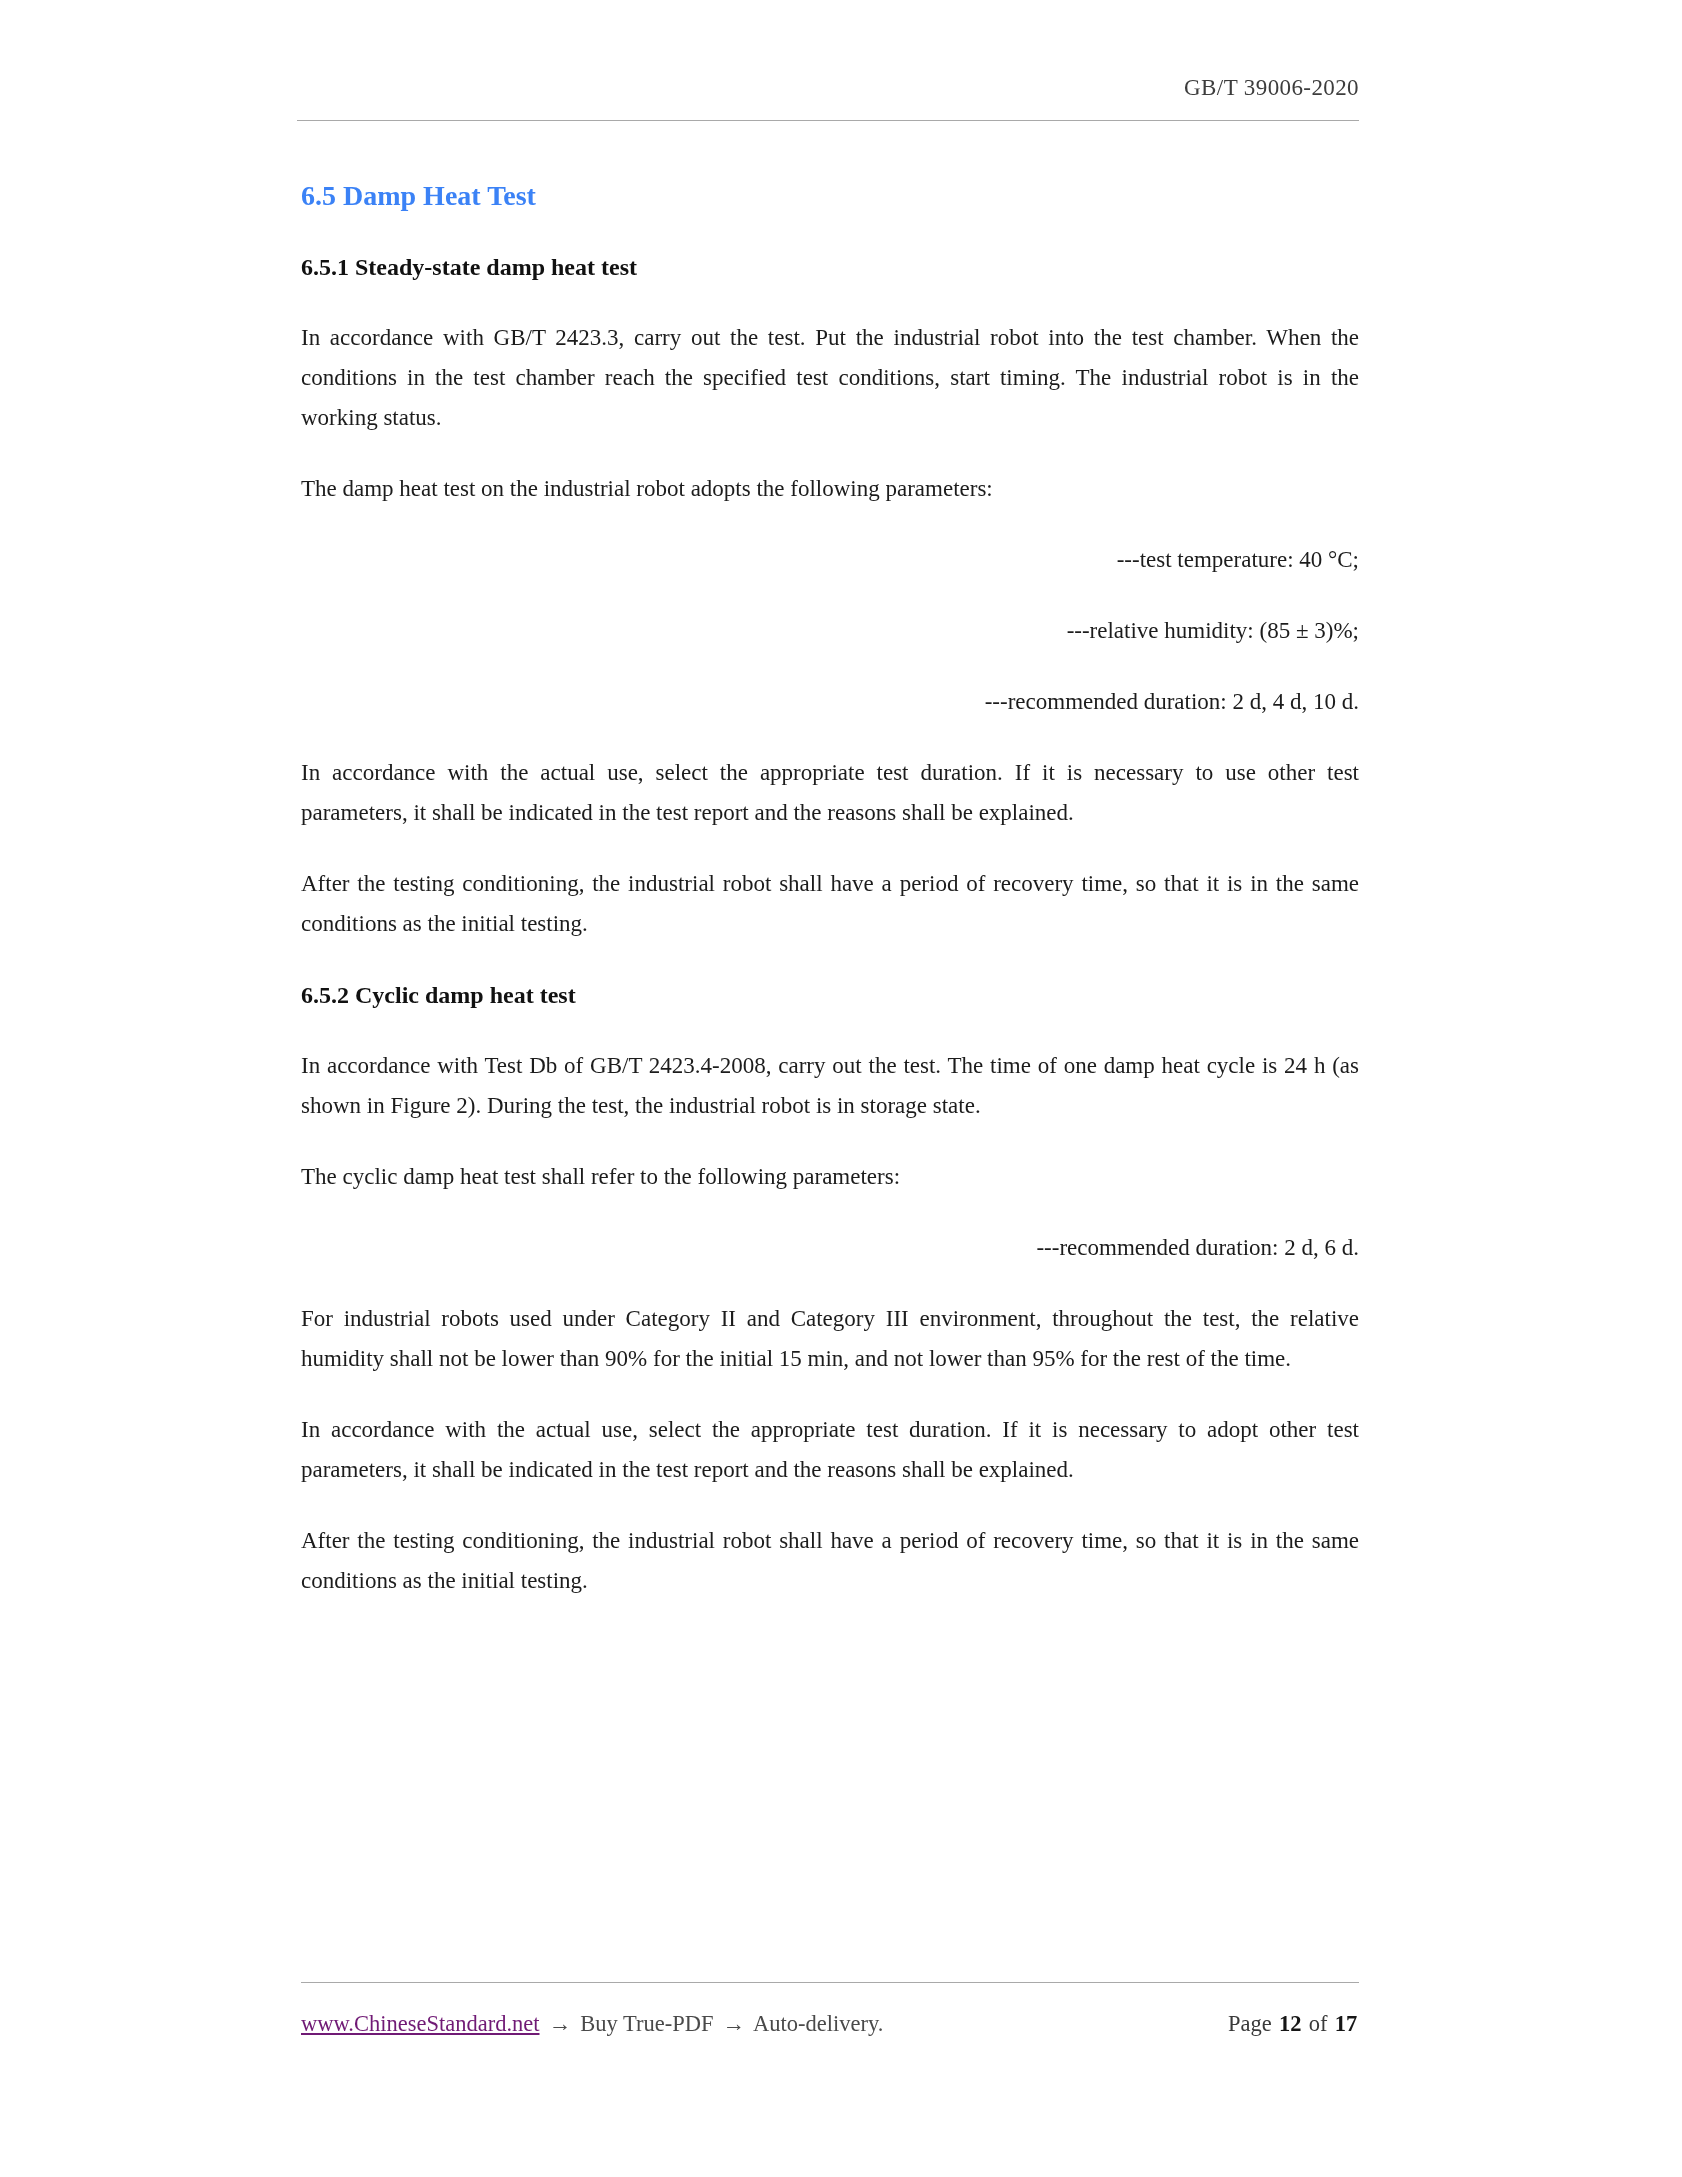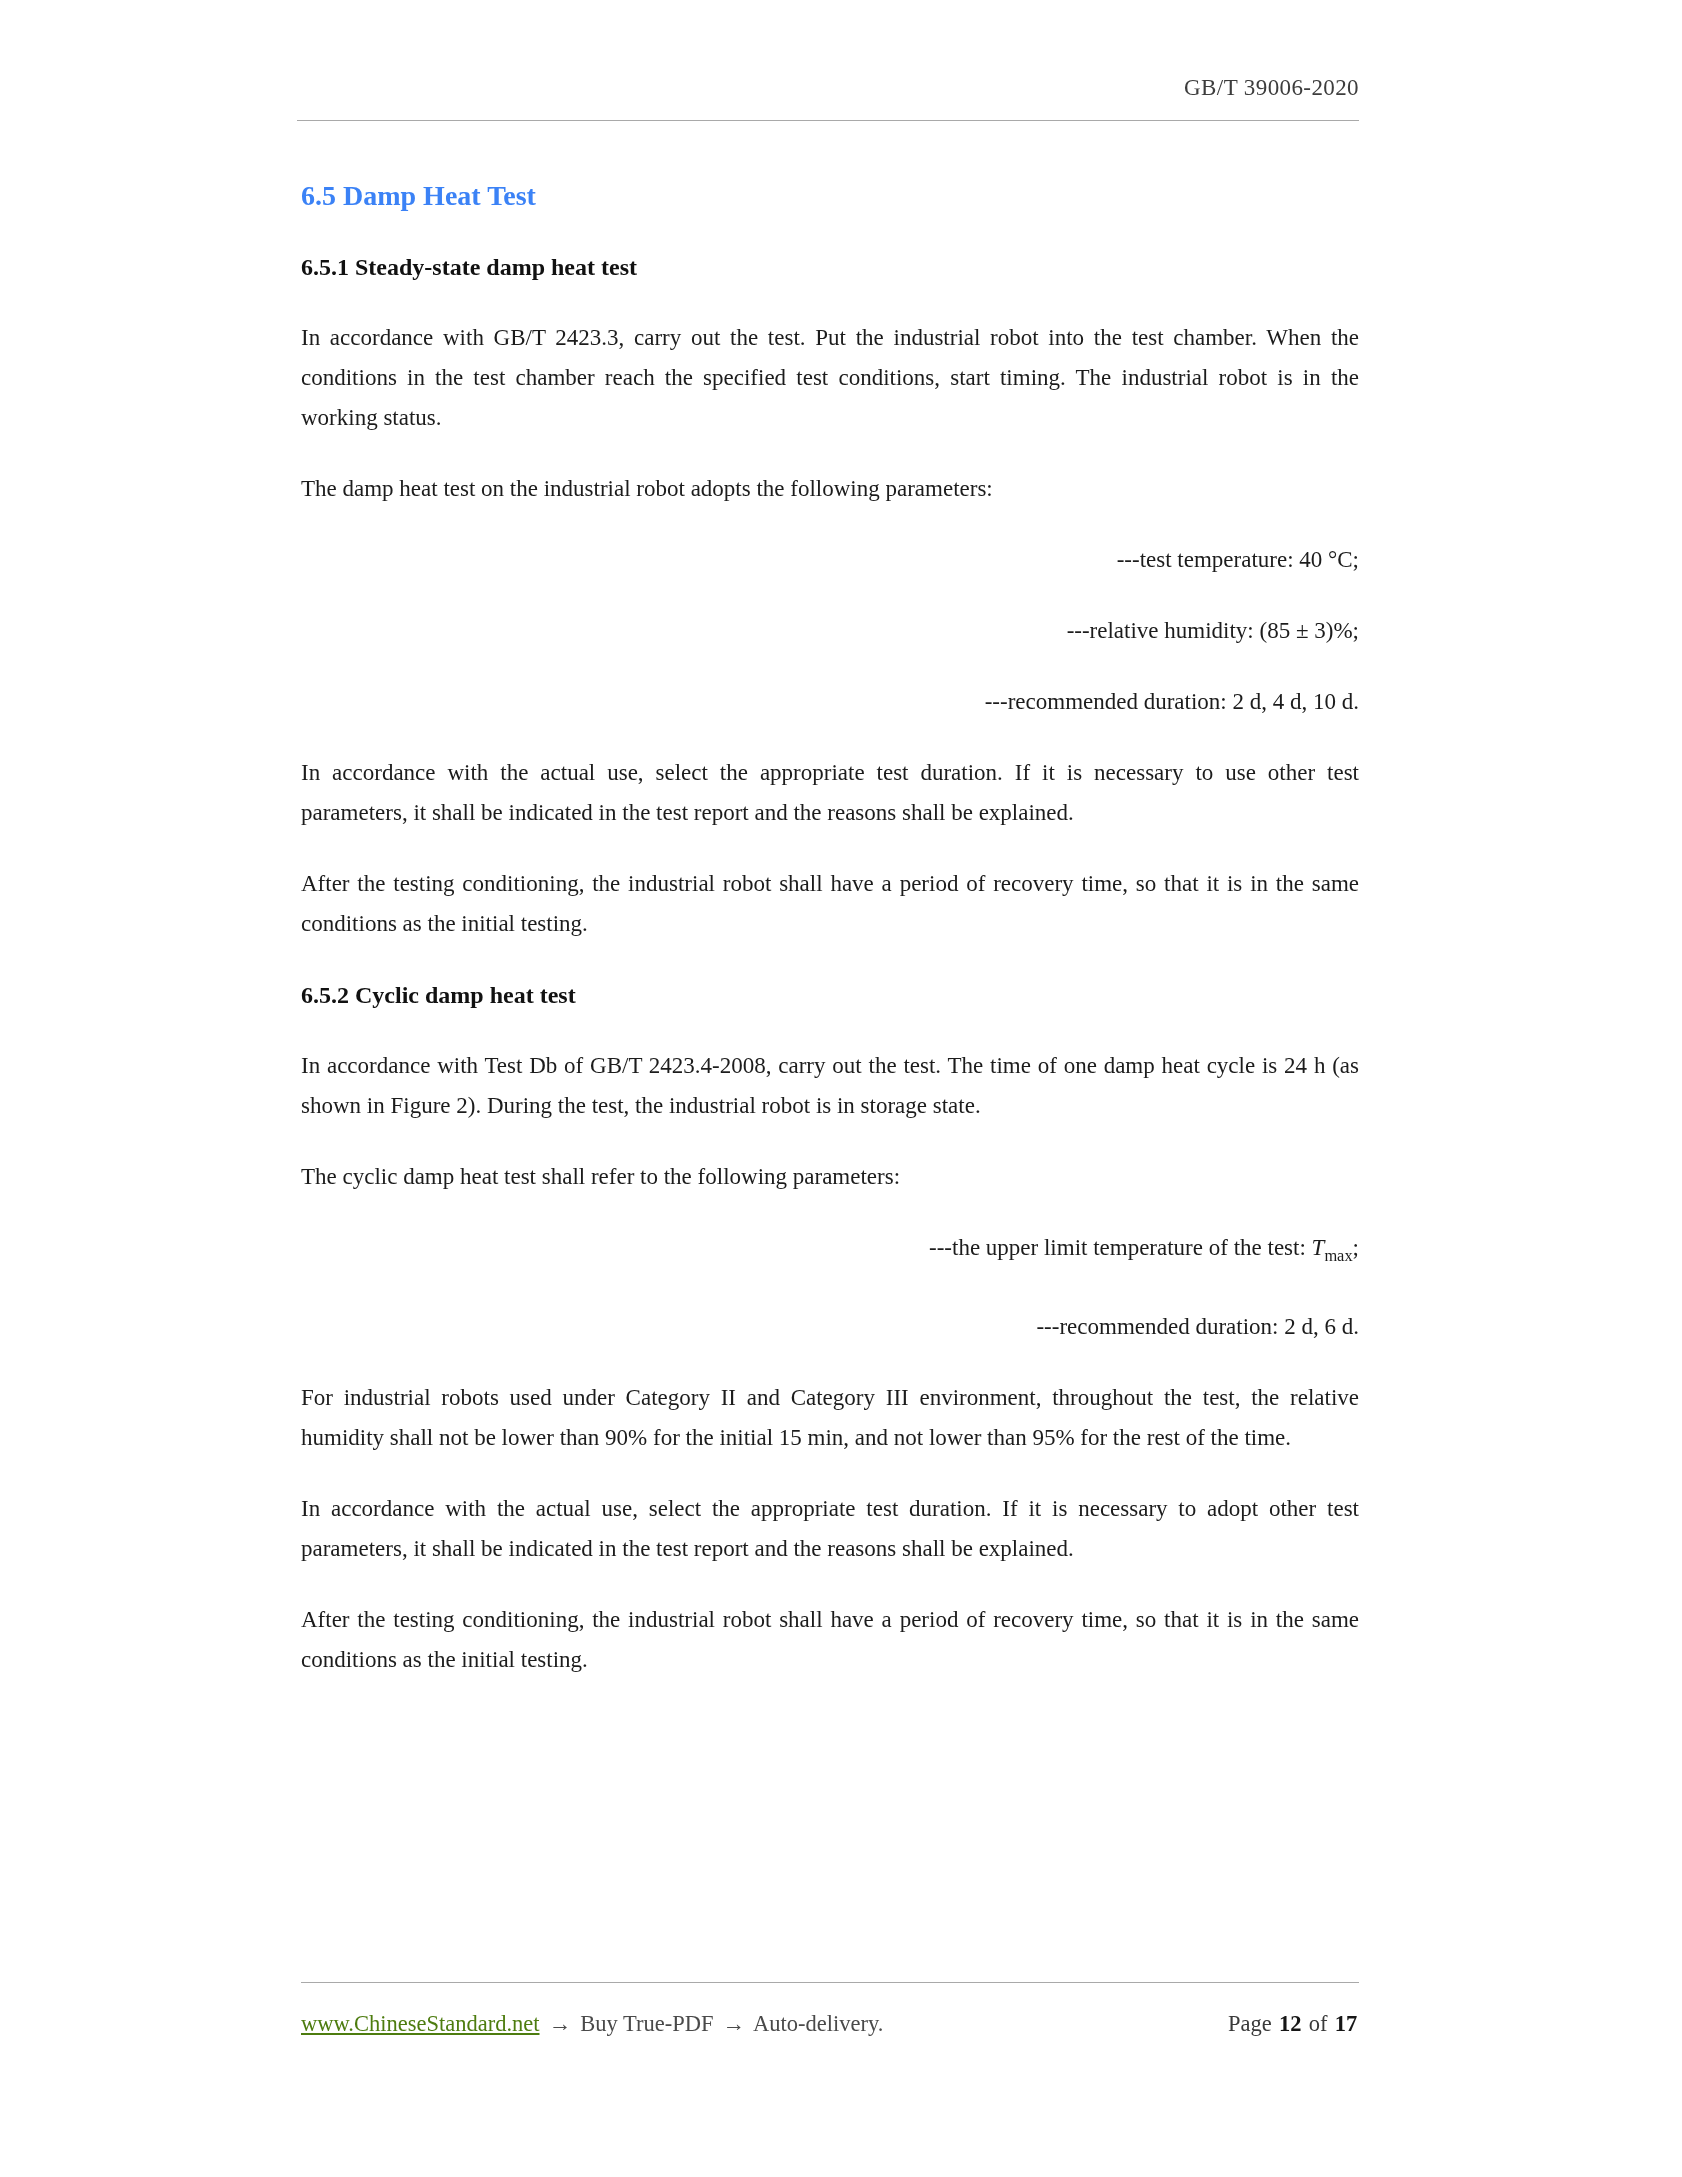--- a/index.html
+++ b/index.html
@@ -78,21 +78,21 @@
   }
   .footer-row {
     display: flex;
     justify-content: space-between;
     align-items: baseline;
     font-size: 22.5px;
     line-height: 29px;
     color: #4a4a4a;
   }
   .footer-left a {
-    color: #4d7c0f;
+    color: #701a75;
     text-decoration: underline;
     cursor: pointer;
   }
   .footer-left .arrow {
     color: #4a4a4a;
     padding: 0 3.5px;
   }
   .footer-right {
     color: #3a3a3a;
   }
@@ -126,21 +126,20 @@
     <p class="list-item">---recommended duration: 2 d, 4 d, 10 d.</p>
 
     <p>In accordance with the actual use, select the appropriate test duration. If it is necessary to use other test parameters, it shall be indicated in the test report and the reasons shall be explained.</p>
     <p>After the testing conditioning, the industrial robot shall have a period of recovery time, so that it is in the same conditions as the initial testing.</p>
 
     <h2>6.5.2 Cyclic damp heat test</h2>
 
     <p>In accordance with Test Db of GB/T 2423.4-2008, carry out the test. The time of one damp heat cycle is 24 h (as shown in Figure 2). During the test, the industrial robot is in storage state.</p>
     <p>The cyclic damp heat test shall refer to the following parameters:</p>
 
-    <p class="list-item"><span>---the upper limit temperature of the test: </span><i>T</i><sub>max</sub><span>;</span></p>
     <p class="list-item">---recommended duration: 2 d, 6 d.</p>
 
     <p>For industrial robots used under Category II and Category III environment, throughout the test, the relative humidity shall not be lower than 90% for the initial 15 min, and not lower than 95% for the rest of the time.</p>
     <p>In accordance with the actual use, select the appropriate test duration. If it is necessary to adopt other test parameters, it shall be indicated in the test report and the reasons shall be explained.</p>
     <p>After the testing conditioning, the industrial robot shall have a period of recovery time, so that it is in the same conditions as the initial testing.</p>
   </div>
 
   <div class="doc-footer">
     <div class="footer-row">
       <div class="footer-left">

